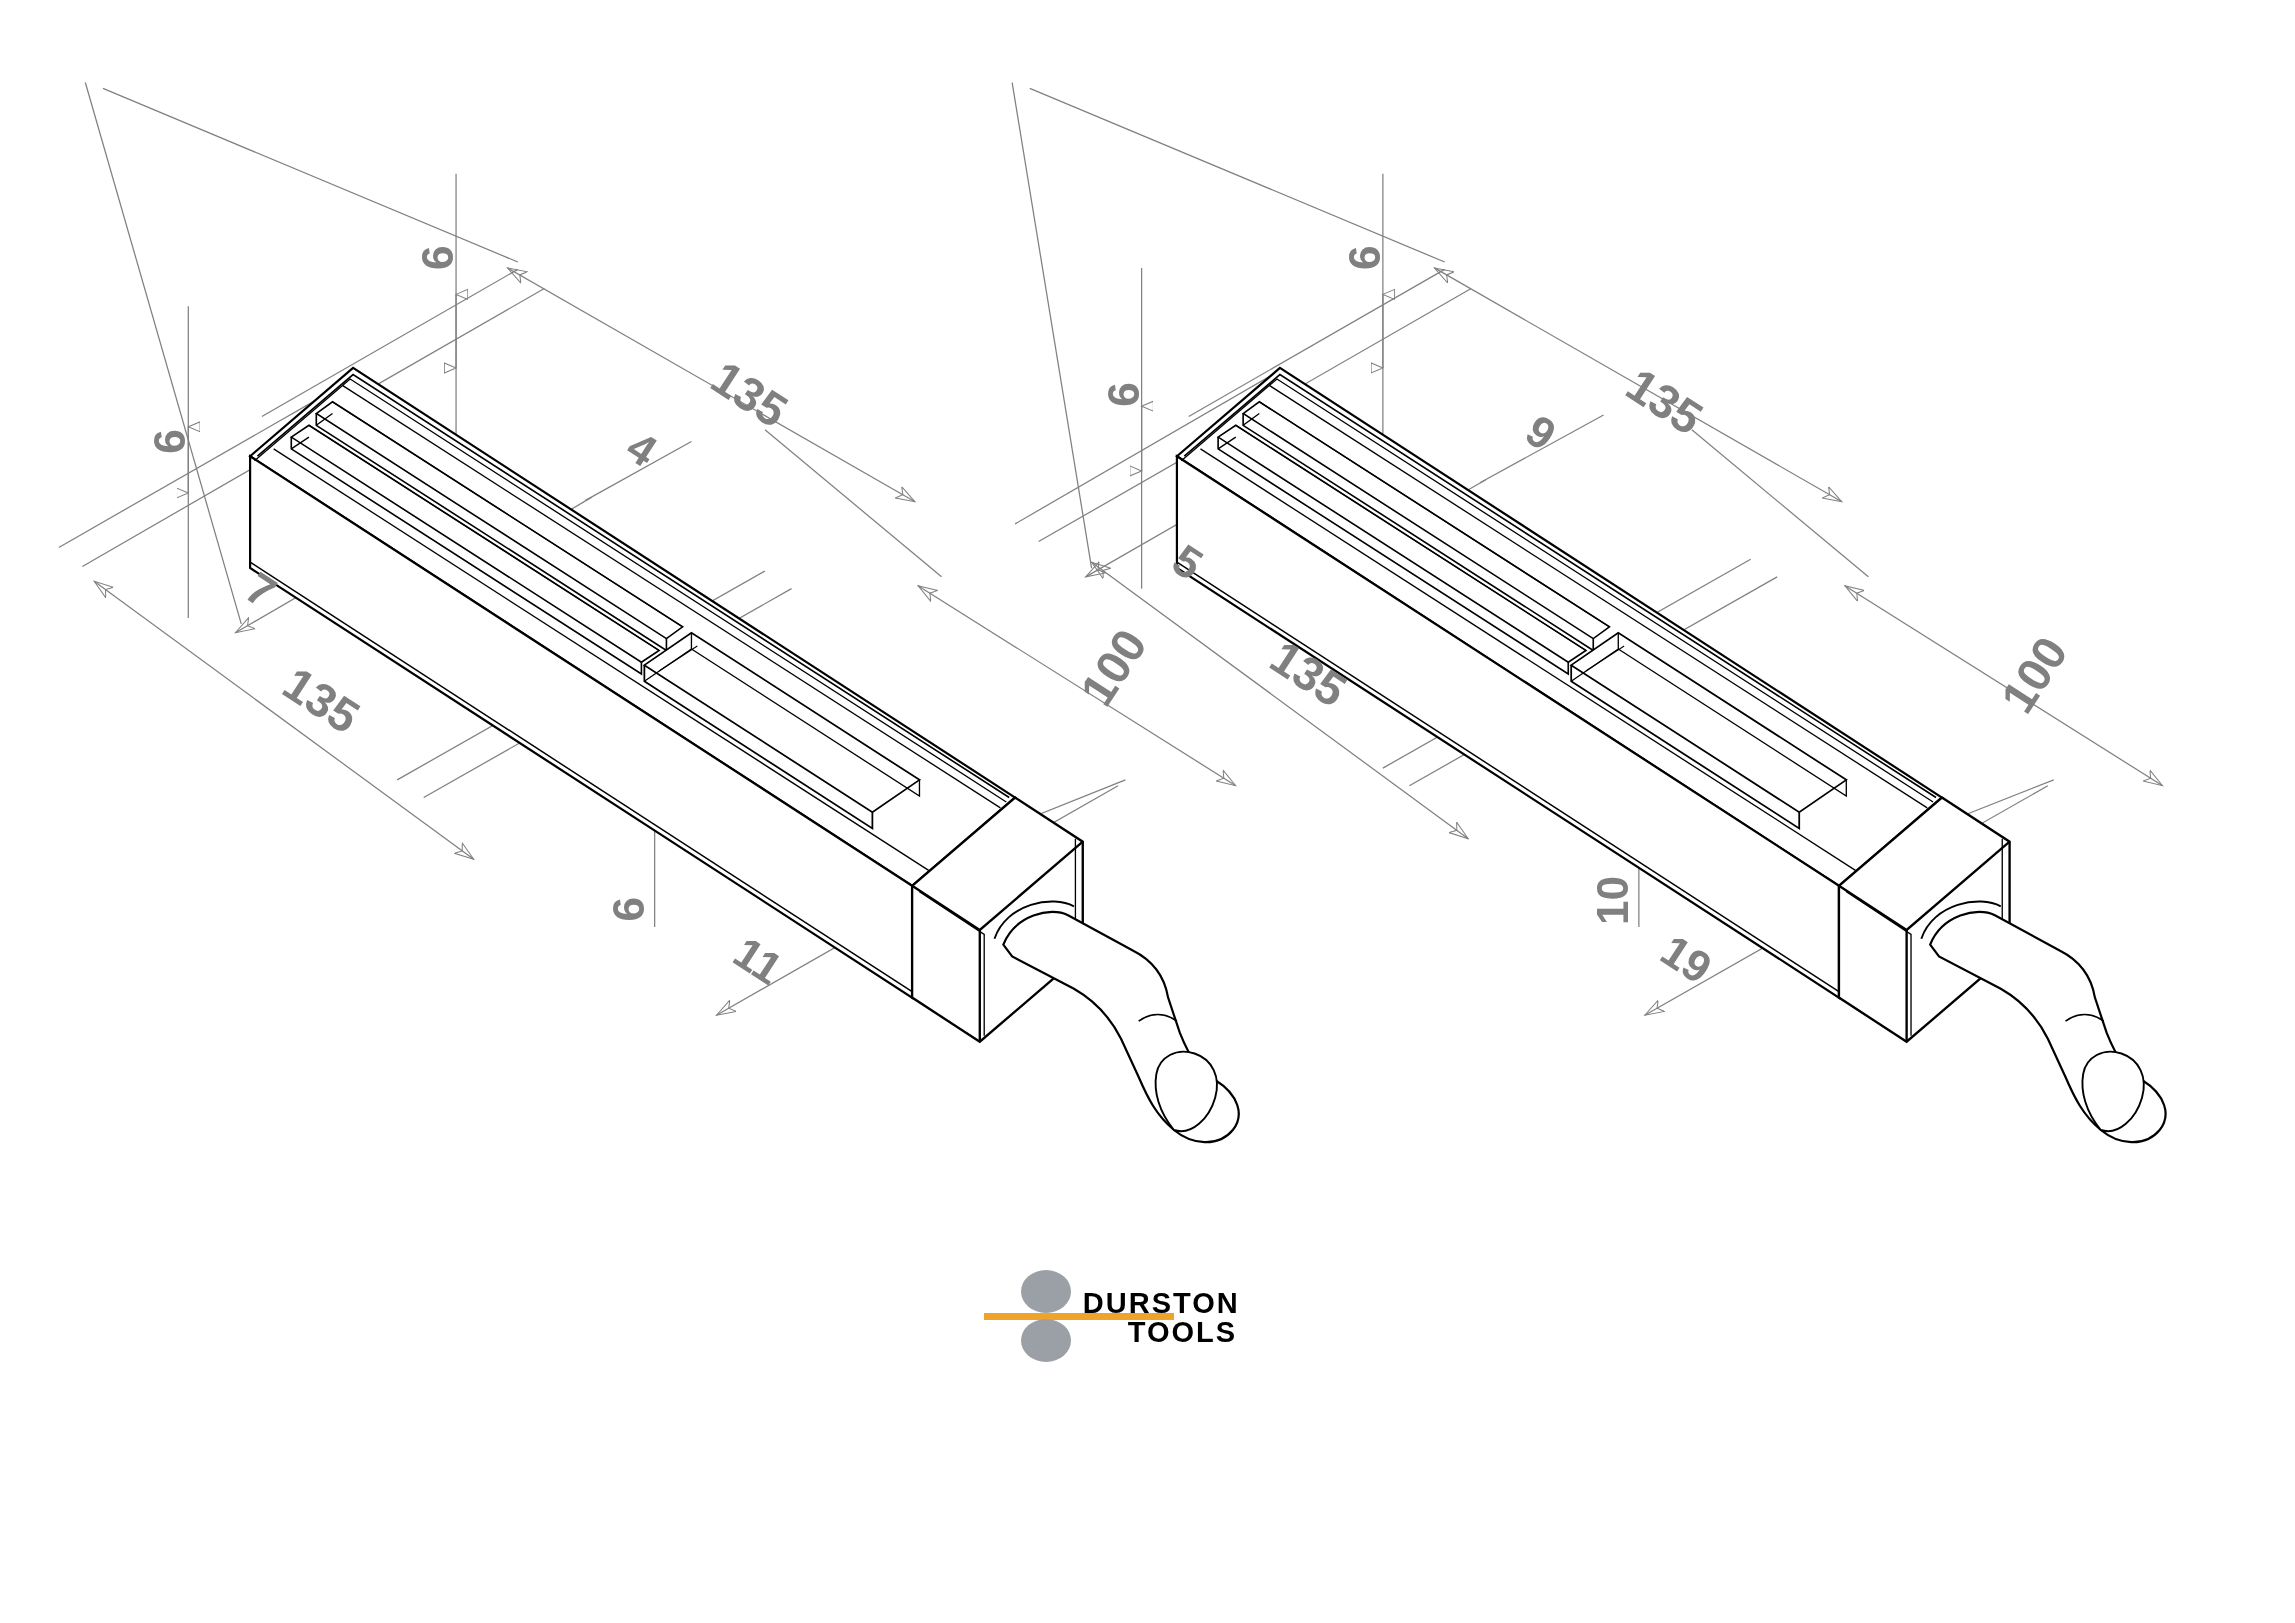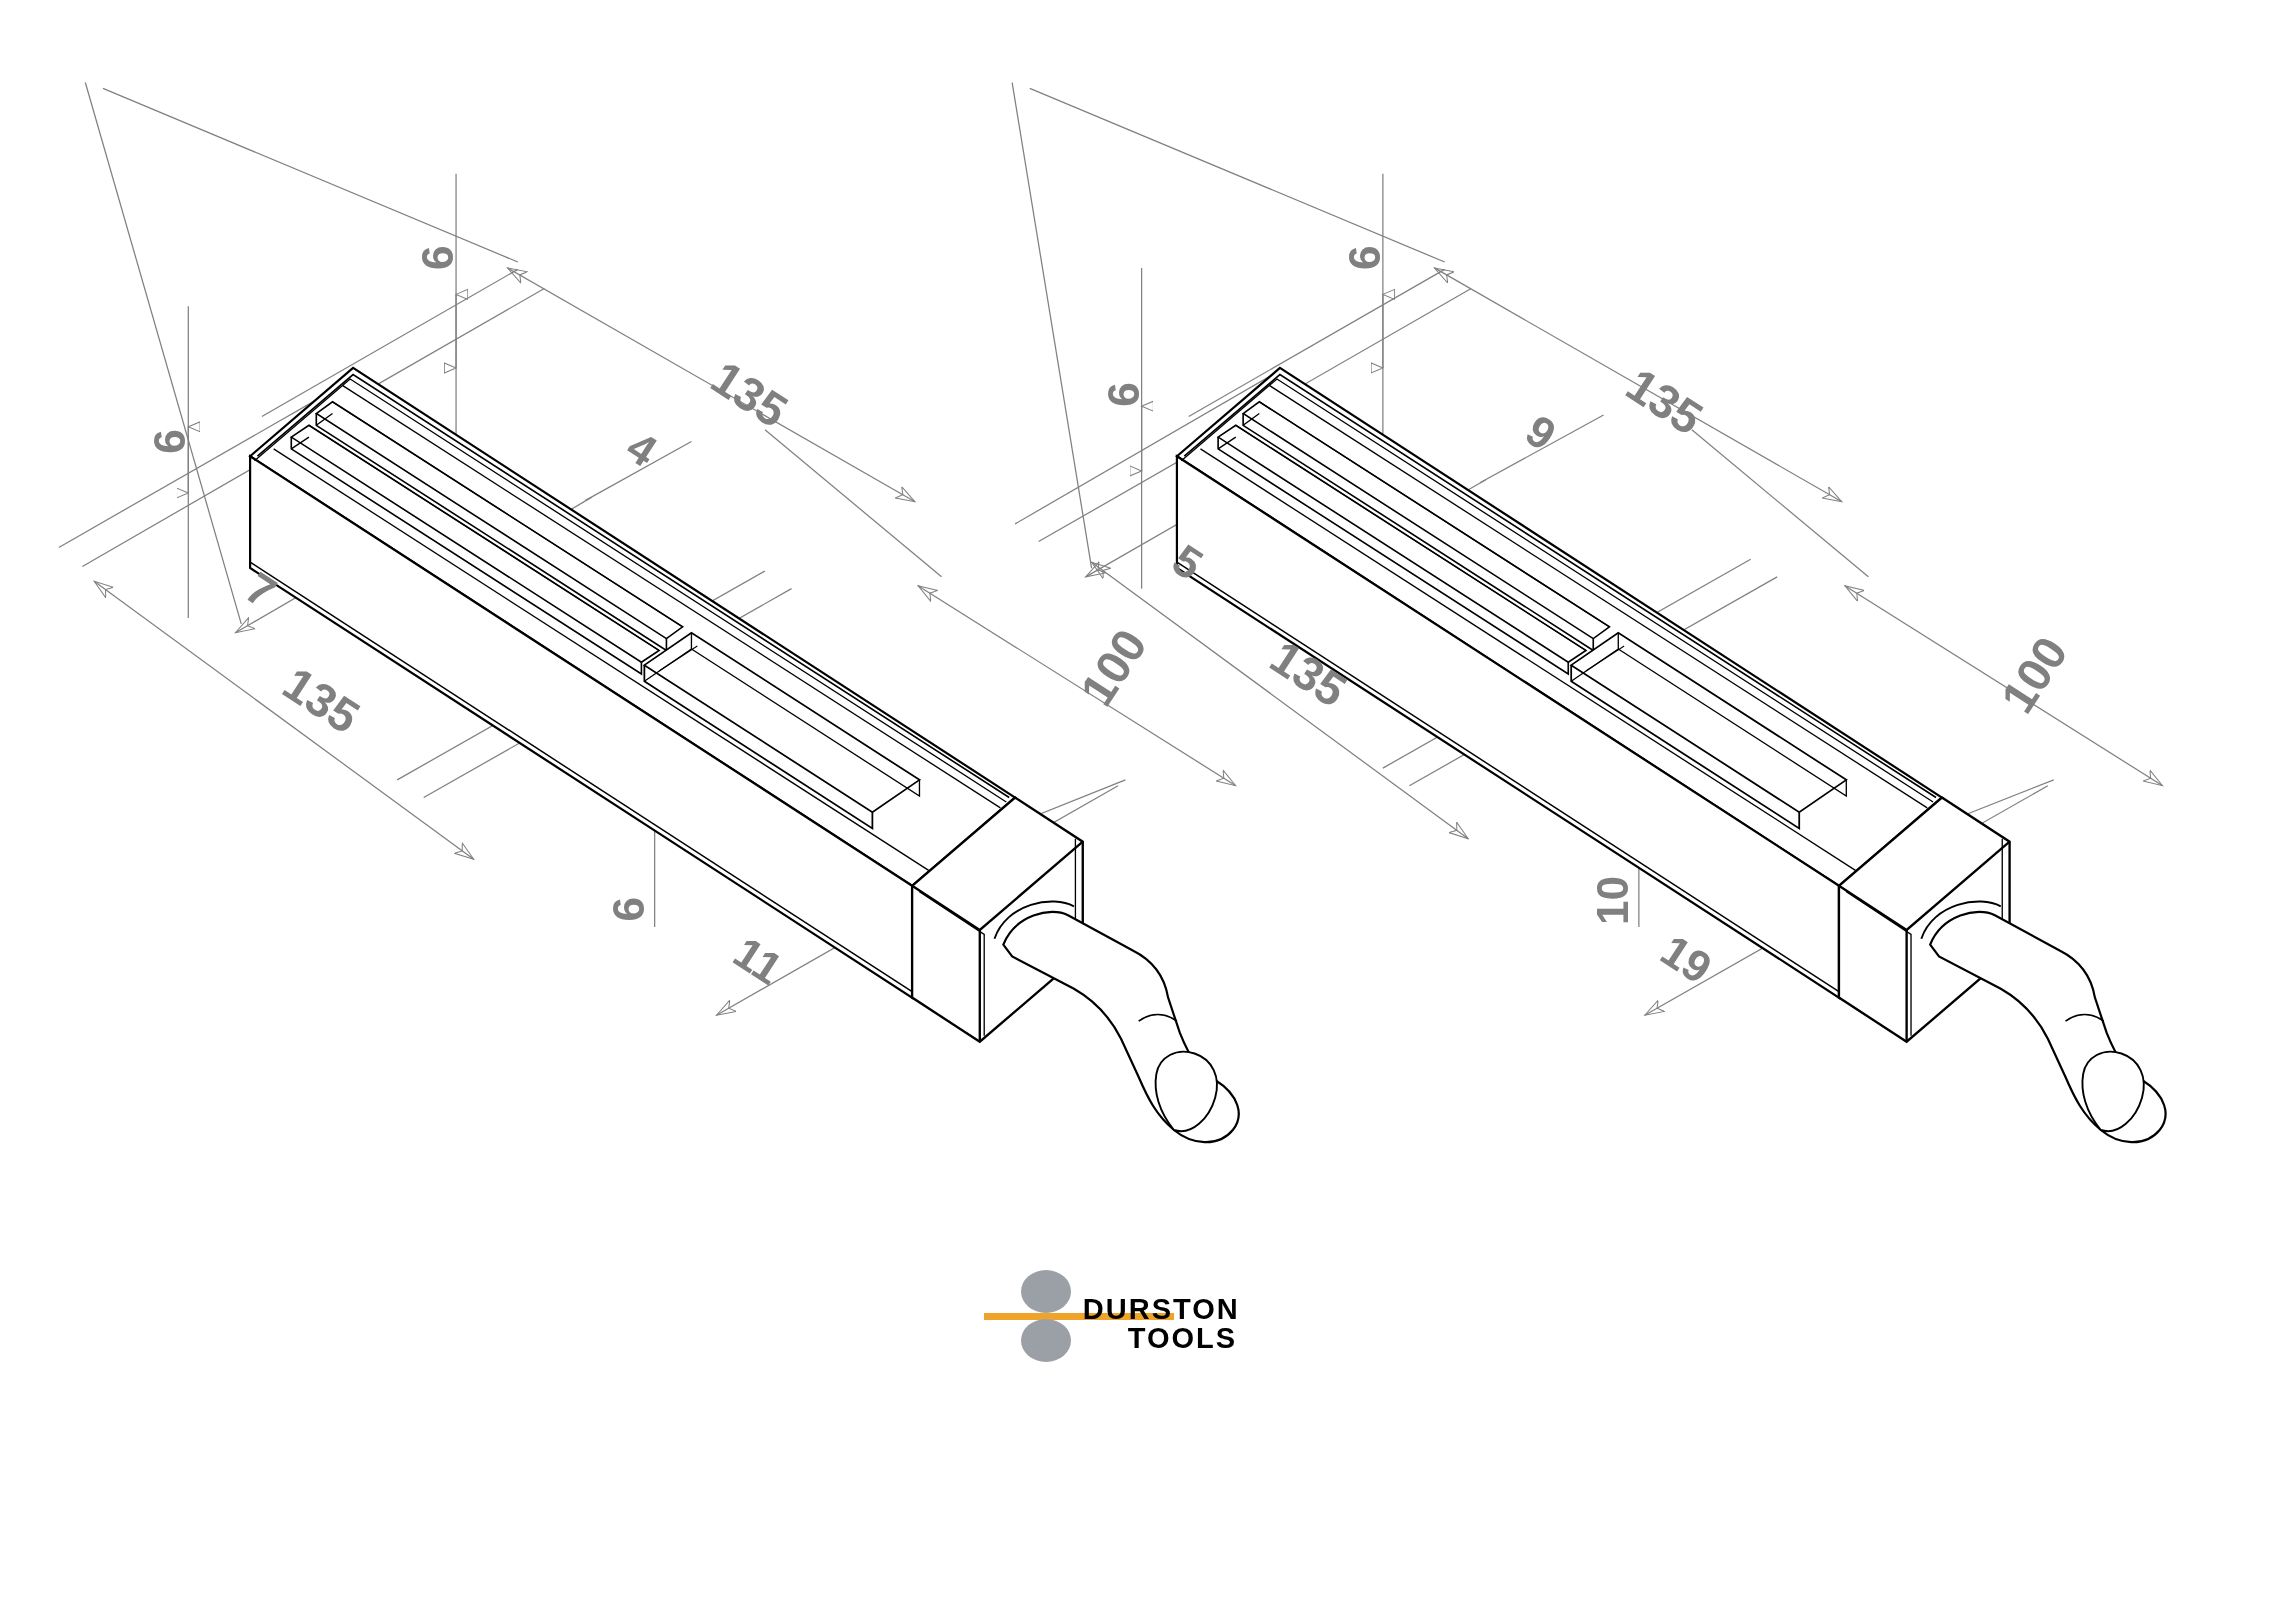--- a/index.html
+++ b/index.html
@@ -8,21 +8,21 @@
   svg{display:block;}
   .dimtxt{font-family:"Liberation Sans",sans-serif;font-weight:bold;fill:#808080;}
   .logo-wrap{position:absolute;display:flex;align-items:center;}
   .logo-mark{position:relative;width:50px;height:92px;}
   .logo-dot{position:absolute;left:0;width:50px;height:43px;border-radius:50%;background:#9aa0a6;}
   .logo-dot.top{top:0;}
   .logo-dot.bot{bottom:0;}
   .logo-bar{position:absolute;left:-37px;top:43px;width:190px;height:7.2px;background:#f0a32a;}
   .logo-text{position:relative;margin-left:11.8px;display:flex;flex-direction:column;justify-content:space-between;height:92px;}
   .logo-line{font-family:"Liberation Sans",sans-serif;font-weight:bold;color:#000;font-size:29px;letter-spacing:2px;line-height:1;}
-  .logo-line.l1{margin-top:25px;}
+  .logo-line.l1{margin-top:19px;}
   .logo-line.l2{margin-bottom:24px;margin-left:45px;}
 </style>
 </head>
 <body>
 
 <div id="stage">
 
   <svg id="sheet" width="2295" height="1623" viewBox="0 0 1560 1103">
 
     <defs>

